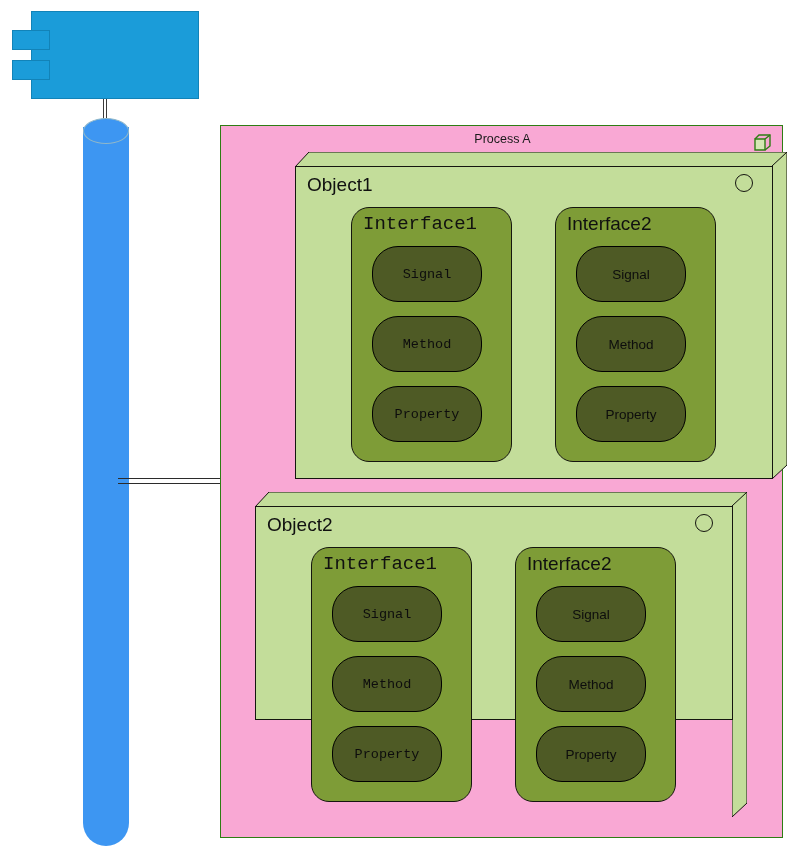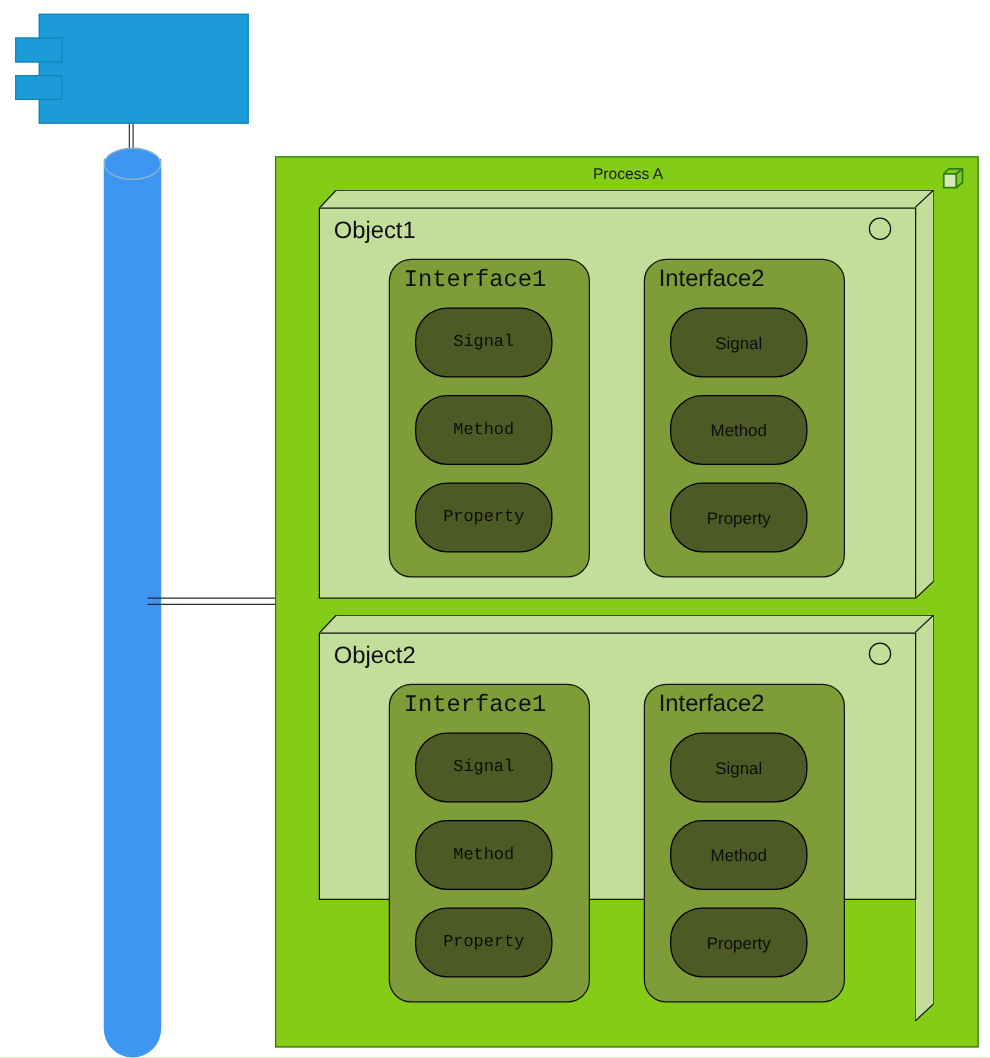--- a/index.html
+++ b/index.html
@@ -59,33 +59,33 @@
   #bus-process-link i{
     position:absolute; left:0; width:104px; height:0;
     border-top:1px solid #2b2b2b;
   }
   #bus-process-link i:nth-child(1){ top:0; }
   #bus-process-link i:nth-child(2){ top:5px; }
 
   
   #process-container{
     position:absolute; left:220px; top:125px; width:563px; height:713px;
-    background:#84cc16; border:1px solid #2e7d14; box-sizing:border-box;
+    background:#f9a8d4; border:1px solid #2e7d14; box-sizing:border-box;
   }
   #process-title{
     position:absolute; left:0; top:6px; width:563px; text-align:center;
     font-size:12.5px; color:#1a1a1a;
   }
   #process-cube-icon{
     position:absolute; right:9px; top:7px; width:20px; height:20px;
   }
 
   
   .object-box{ position:absolute; left:34px; width:492px; }
-  #object1-box{ top:26px; height:327px; }
+  #object1-box{ top:26px; height:327px;margin-left:40px; }
   #object2-box{ top:366px; height:228px; }
 
   .object-face{
     position:absolute; left:0; top:14px; right:14px; bottom:0;
     background:#C3DD9A; border:1px solid #15150f; box-sizing:border-box;
   }
   .object-top-bevel{
     position:absolute; left:0; top:0; width:492px; height:15px;
   }
   .object-side-bevel{

